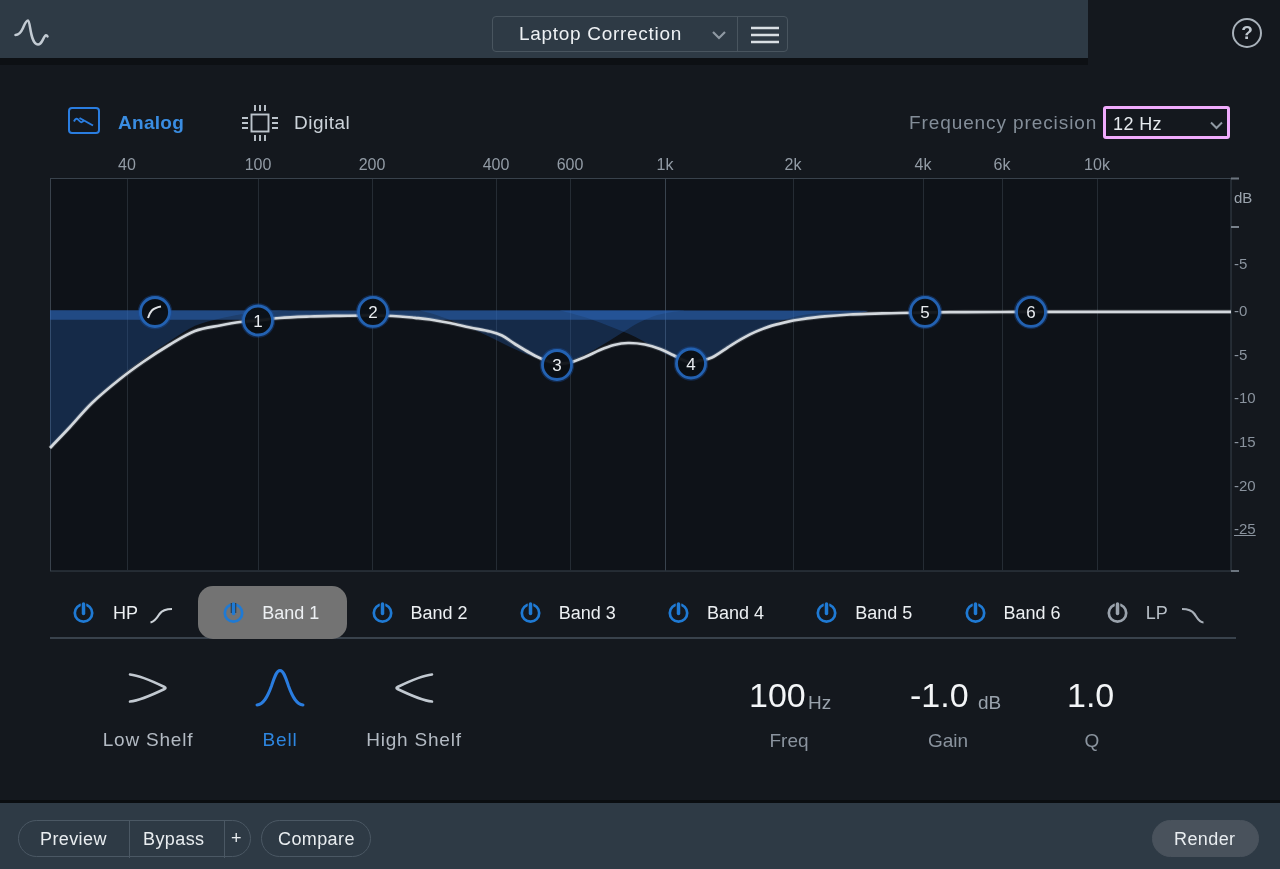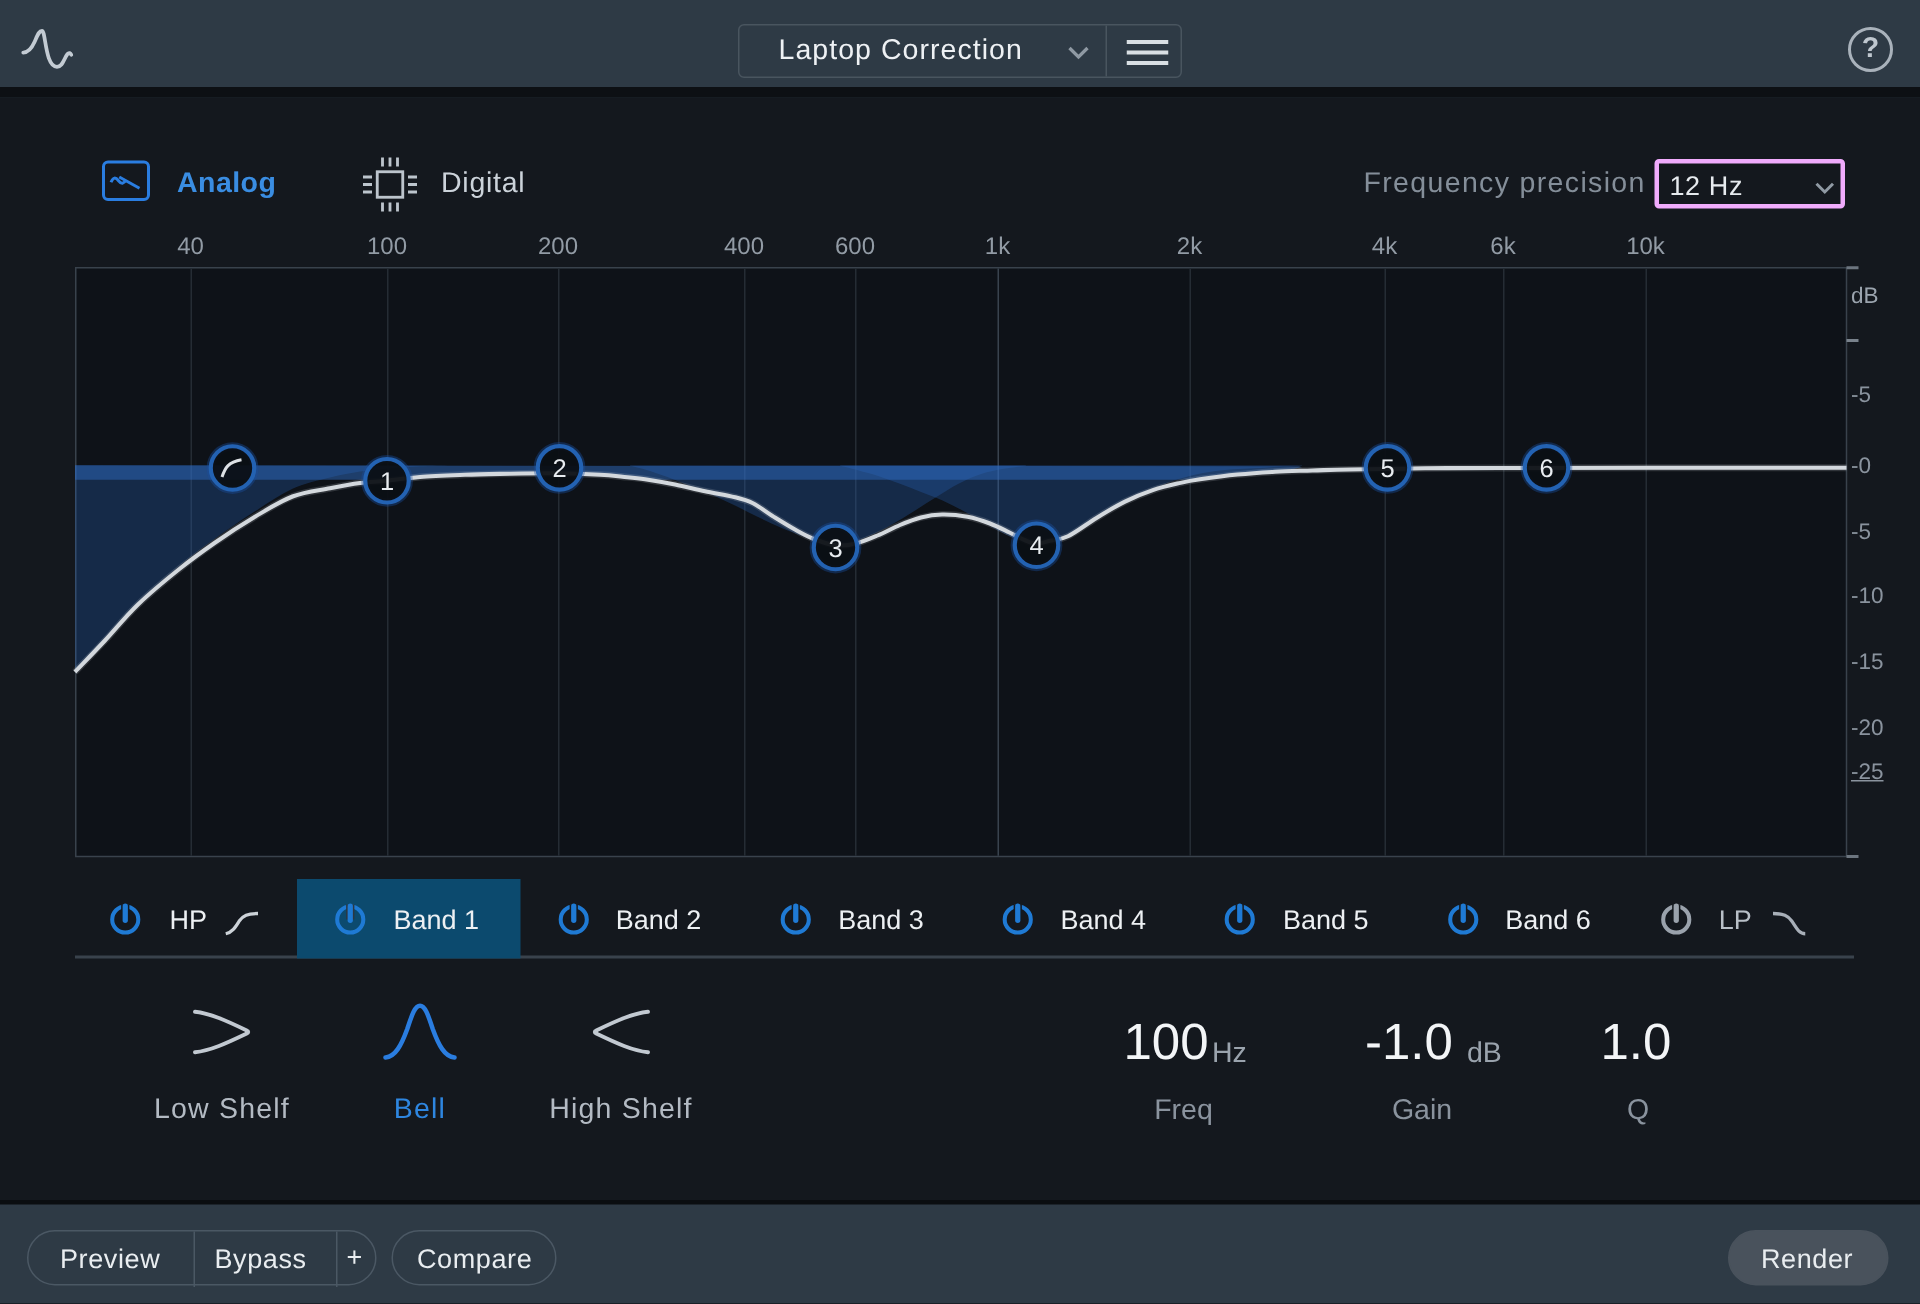--- a/index.html
+++ b/index.html
@@ -1,33 +1,33 @@
 <!DOCTYPE html>
 <html><head><meta charset="utf-8">
 <style>
 * { margin:0; padding:0; box-sizing:border-box; }
 html,body { width:1280px; height:869px; overflow:hidden; }
 body { font-family:"Liberation Sans", sans-serif; background:#14181e; position:relative; -webkit-font-smoothing:antialiased; }
 .abs { position:absolute; }
 
-#topbar { position:absolute; left:0; top:0; width:1280px; height:65px; background:#2e3a45; border-bottom:7px solid #0d1014; }
+#topbar { position:absolute; left:0; top:0; width:1088px; height:65px; background:#2e3a45; border-bottom:7px solid #0d1014; }
 #preset { position:absolute; left:492px; top:16px; width:296px; height:36px; border:1px solid #49555f; border-radius:4px; display:flex; }
 #preset .lab { width:245px; border-right:1px solid #49555f; position:relative; }
 #preset .lab span.t { position:absolute; left:26px; top:6px; font-size:19px; letter-spacing:0.7px; color:#eef1f4; }
 #helpc { position:absolute; left:1232px; top:18px; width:30px; height:30px; border:2px solid #a9b2bb; border-radius:50%; color:#bfc7cf; text-align:center; font-size:19px; font-weight:bold; line-height:26px; }
 
 #analogbox { position:absolute; left:68px; top:107px; width:32px; height:27px; border:2px solid #2a7de0; border-radius:4px; }
 .toplab { position:absolute; font-size:19px; }
 
 .flab { position:absolute; top:156px; font-size:16px; color:#929ba5; transform:translateX(-50%); }
 .dblab { position:absolute; left:1234px; font-size:15px; color:#8a939e; }
 
 #tabs { position:absolute; left:50px; top:586px; width:1186px; height:53px; display:flex; border-bottom:2px solid #39424c; }
 .tab { width:148.25px; height:53px; position:relative; }
-.tab.sel { background:#0c4a6e; }
+.tab.sel { background:#737373;border-radius:15px; }
 .tab .tl { position:absolute; left:64px; top:17px; font-size:18px; color:#edf0f3; }
 
 .shapelab { position:absolute; top:729px; font-size:19px; letter-spacing:0.8px; color:#b3bac3; transform:translateX(-50%); }
 .bigval { position:absolute; top:676px; font-size:34px; color:#f3f5f7; }
 .unit { position:absolute; top:692px; font-size:19px; color:#9aa3ad; }
 .vallab { position:absolute; top:730px; font-size:19px; color:#8a939e; transform:translateX(-50%); }
 
 #botbar { position:absolute; left:0; top:800px; width:1280px; height:69px; background:#2e3a45; border-top:3px solid #0a0d10; }
 .pill { position:absolute; top:17px; height:37px; border:1px solid #4b5864; border-radius:19px; color:#e9edf0; font-size:18px; letter-spacing:0.4px; }
 </style></head>
@@ -83,21 +83,21 @@
 <div class="flab" style="left:1002px;">6k</div>
 <div class="flab" style="left:1097px;">10k</div>
 
 <div class="dblab" style="top:189px;color:#9ba4ae;">dB</div>
 <div class="dblab" style="top:255px;">-5</div>
 <div class="dblab" style="top:302px;">-0</div>
 <div class="dblab" style="top:346px;">-5</div>
 <div class="dblab" style="top:389px;">-10</div>
 <div class="dblab" style="top:433px;">-15</div>
 <div class="dblab" style="top:477px;">-20</div>
-<div class="dblab" style="top:506px;text-decoration:underline;">-25</div>
+<div class="dblab" style="top:520px;text-decoration:underline;">-25</div>
 
 <svg class="abs" style="left:0;top:0" width="1280" height="869" viewBox="0 0 1280 869">
 
   <rect x="50.5" y="178.5" width="1180.5" height="392.5" fill="#0e1218" stroke="#39424c" stroke-width="1"></rect>
   <line x1="1231" y1="178.5" x2="1239" y2="178.5" stroke="#6c757f" stroke-width="2"></line>
   <line x1="1231" y1="571" x2="1239" y2="571" stroke="#6c757f" stroke-width="2"></line>
   <line x1="127.5" y1="179" x2="127.5" y2="570.5" stroke="#252c34" stroke-width="1"></line>
   <line x1="258.5" y1="179" x2="258.5" y2="570.5" stroke="#252c34" stroke-width="1"></line>
   <line x1="372.5" y1="179" x2="372.5" y2="570.5" stroke="#252c34" stroke-width="1"></line>
   <line x1="496.5" y1="179" x2="496.5" y2="570.5" stroke="#252c34" stroke-width="1"></line>

